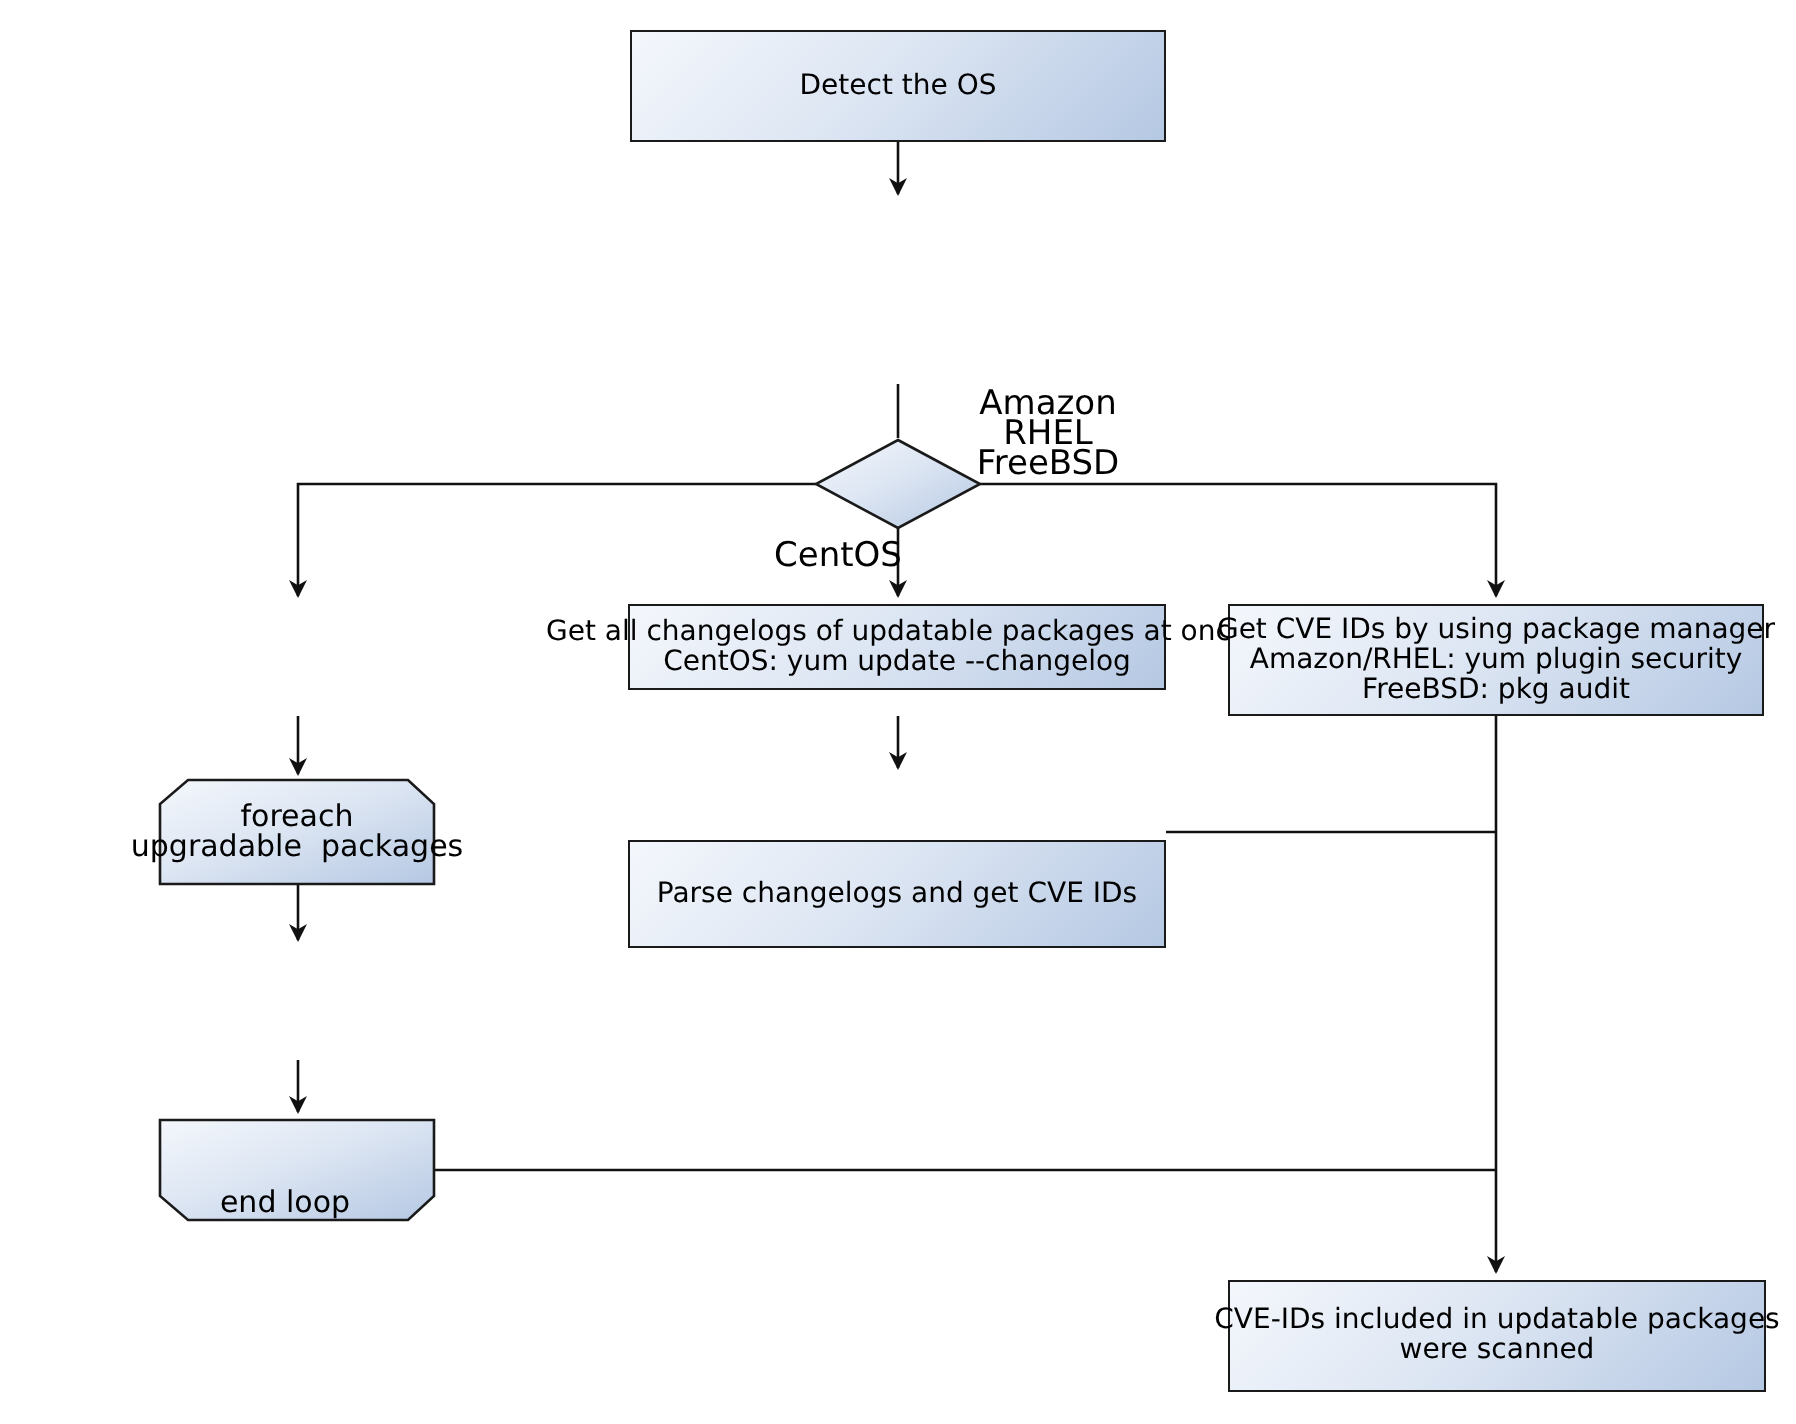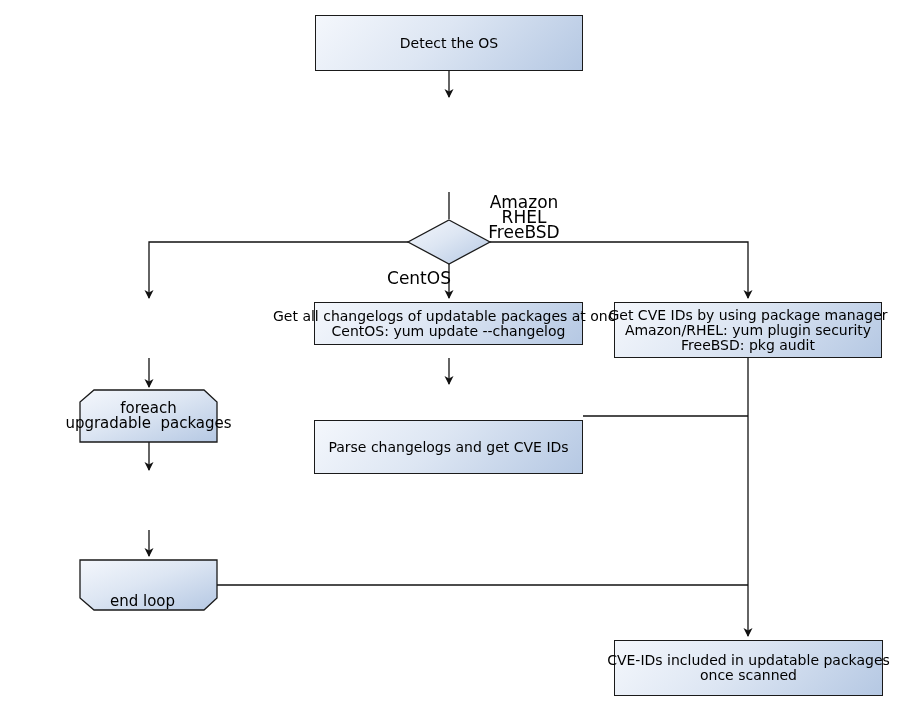--- a/index.html
+++ b/index.html
@@ -82,21 +82,21 @@
   <div class="node" style="left:314px;top:302px;width:269px;height:43px;">Get all changelogs of updatable packages at once
 CentOS: yum update --changelog</div>
 
   <div class="node" style="left:314px;top:388px;width:269px;height:54px;margin-top:32px;">Parse changelogs and get CVE IDs</div>
 
   <div class="node" style="left:614px;top:302px;width:268px;height:56px;">Get CVE IDs by using package manager
 Amazon/RHEL: yum plugin security
 FreeBSD: pkg audit</div>
 
   <div class="node" style="left:614px;top:640px;width:269px;height:56px;">CVE-IDs included in updatable packages
-once scanned</div>
+were scanned</div>
 
   <div class="shape-label" style="left:80px;top:390px;width:137px;height:52px;">foreach
 upgradable  packages</div>
 
   <div class="shape-label" style="left:80px;top:576px;width:125px;height:50px;">end loop</div>
 
 
   <div class="edge-label" style="left:477px;top:195px;width:94px;">Amazon
 RHEL
 FreeBSD</div>

